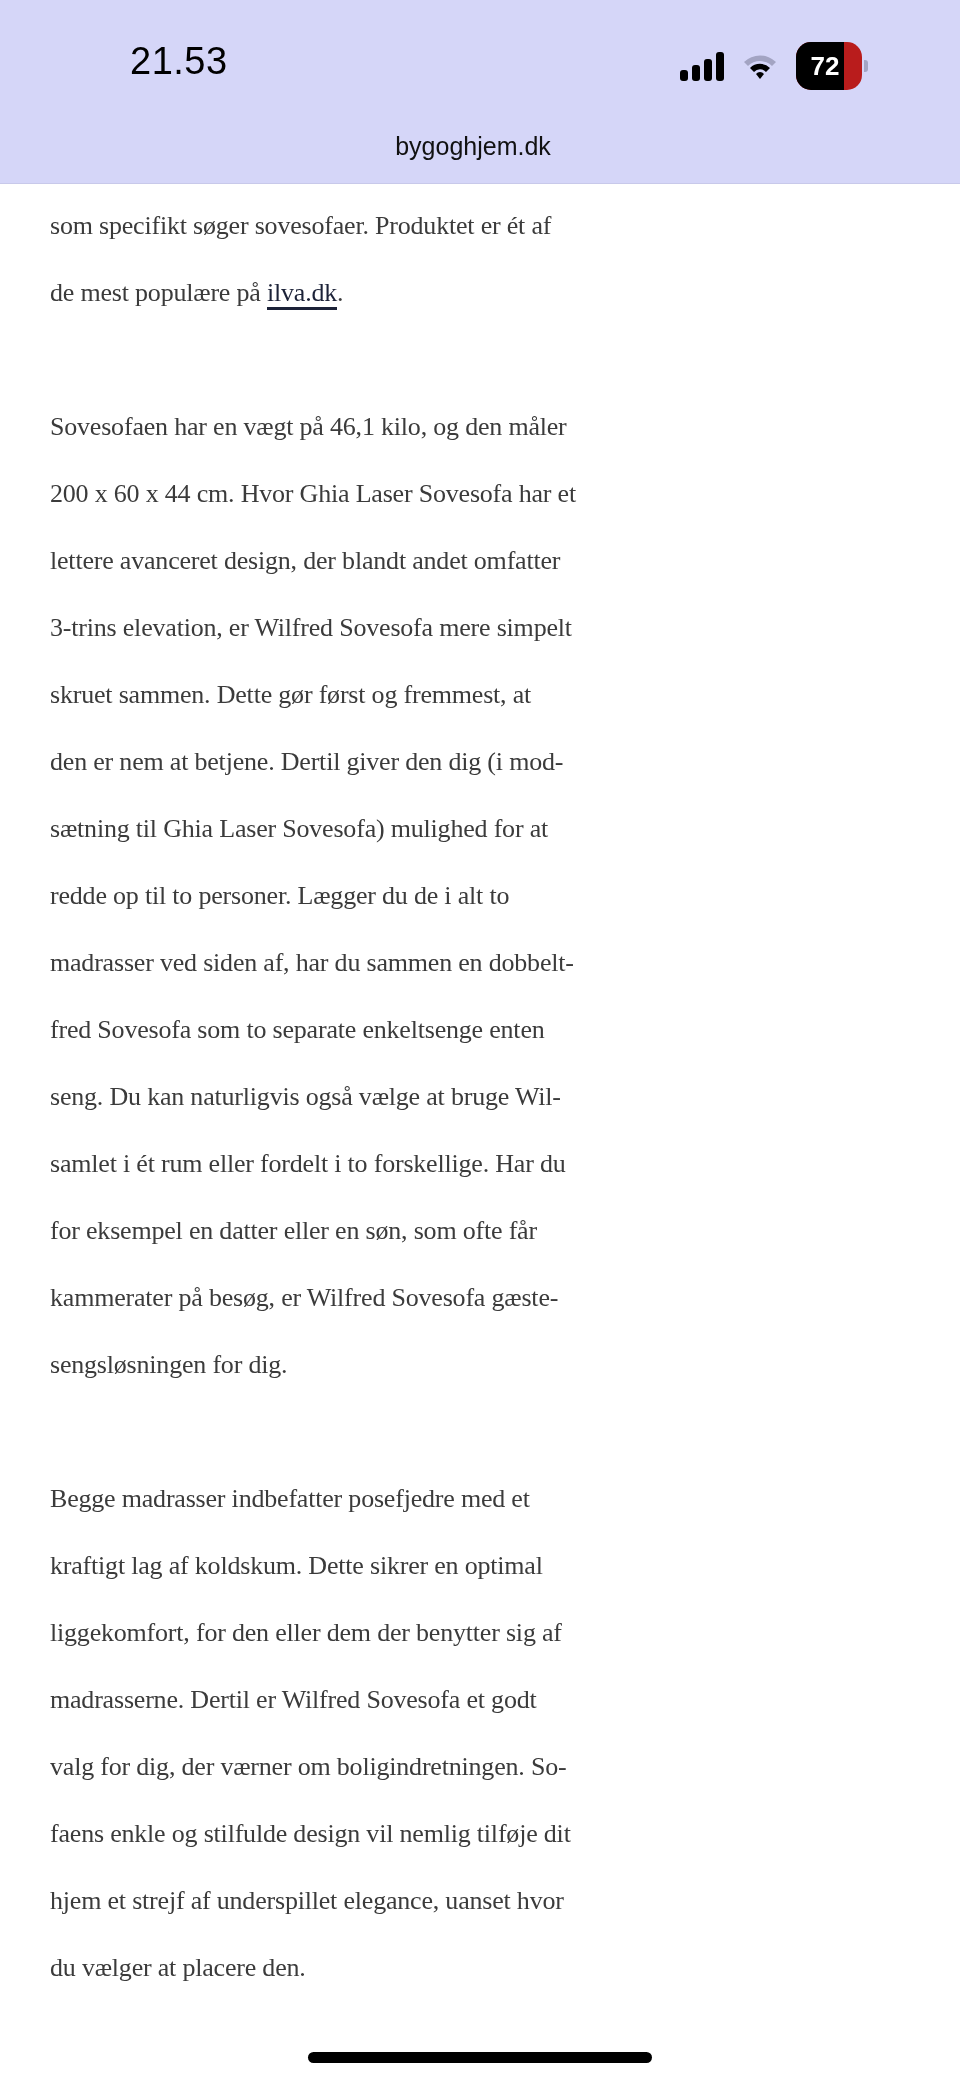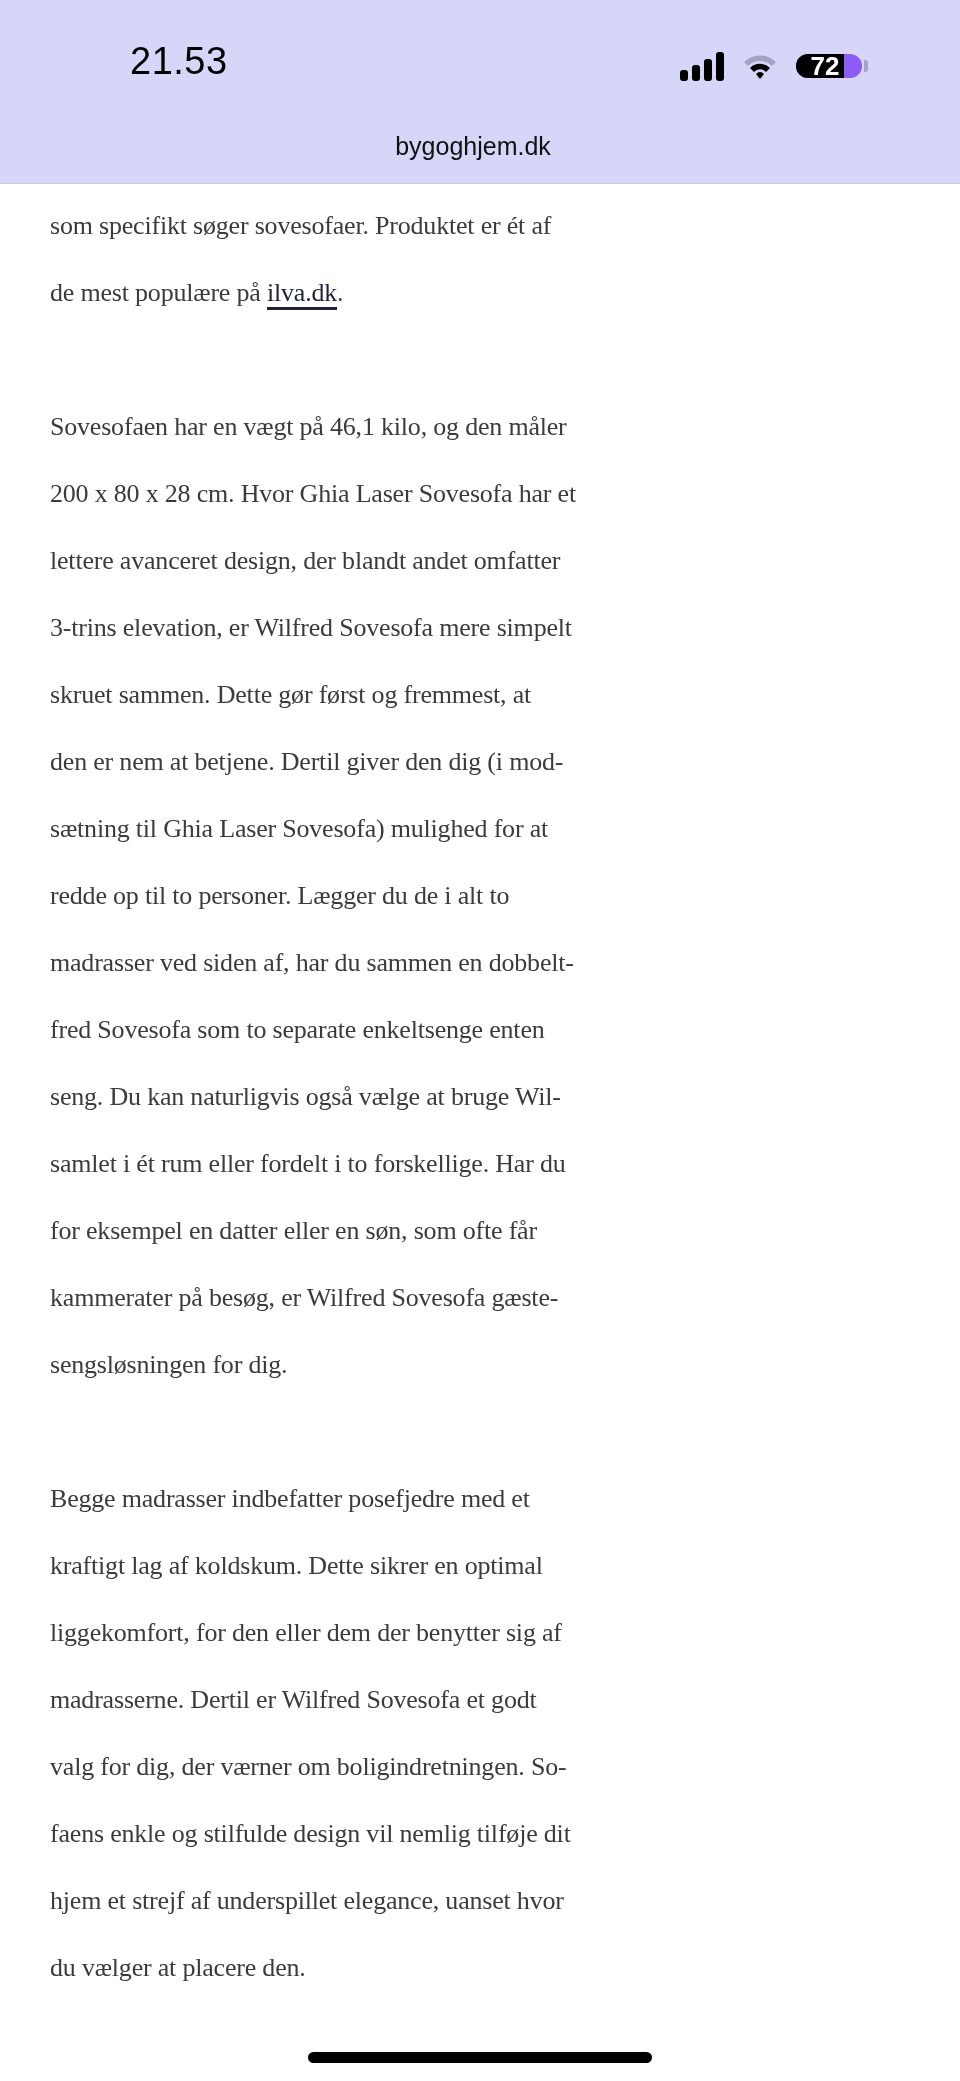--- a/index.html
+++ b/index.html
@@ -13,22 +13,22 @@
     }
     .time {
       position: absolute; left: 130px; top: 40px;
       font-family: "Liberation Sans", "DejaVu Sans", sans-serif;
       font-weight: 400; font-size: 38px; color: #000; letter-spacing: 0.5px;
     }
     .status-icons { position: absolute; left: 680px; top: 46px; height: 40px; display: flex; align-items: center; gap: 18px; }
     .signal { display: flex; align-items: flex-end; gap: 4px; height: 30px; }
     .signal span { display: block; width: 8px; background: #000; border-radius: 3px; }
     .battery {
-      position: relative; width: 66px; height: 24px; border-radius: 15px;
-      background: #8b5cf6; overflow: hidden;
+      position: relative; width: 66px; height: 48px; border-radius: 15px;
+      background: #b91c1c; overflow: hidden;
     }
     .battery-fill { position: absolute; left: 0; top: 0; bottom: 0; width: 72%; background: #000; }
     .battery-text {
       position: absolute; left: 0; right: 8px; top: 0; bottom: 0;
       display: flex; align-items: center; justify-content: center;
       font-family: "Liberation Sans", "DejaVu Sans", sans-serif;
       font-weight: 700; font-size: 26px; color: #fff;
     }
     .battery-cap { width: 4px; height: 12px; background: #a3a4c3; border-radius: 0 3px 3px 0; margin-left: -16px; }
     .url {
@@ -74,21 +74,21 @@
 </div>
 
 <div class="article">
   <p>
     <span class="line">som specifikt søger sovesofaer. Produktet er ét af</span>
     <span class="line"><span>de mest populære på </span><a class="link">ilva.dk</a><span>.</span></span>
   </p>
 
   <p>
     <span class="line">Sovesofaen har en vægt på 46,1 kilo, og den måler</span>
-    <span class="line">200 x 80 x 28 cm. Hvor Ghia Laser Sovesofa har et</span>
+    <span class="line">200 x 60 x 44 cm. Hvor Ghia Laser Sovesofa har et</span>
     <span class="line">lettere avanceret design, der blandt andet omfatter</span>
     <span class="line">3-trins elevation, er Wilfred Sovesofa mere simpelt</span>
     <span class="line">skruet sammen. Dette gør først og fremmest, at</span>
     <span class="line">den er nem at betjene. Dertil giver den dig (i mod-</span>
     <span class="line">sætning til Ghia Laser Sovesofa) mulighed for at</span>
     <span class="line">redde op til to personer. Lægger du de i alt to</span>
     <span class="line">madrasser ved siden af, har du sammen en dobbelt-</span>
     <span class="line">fred Sovesofa som to separate enkeltsenge enten</span>
     <span class="line">seng. Du kan naturligvis også vælge at bruge Wil-</span>
     <span class="line">samlet i ét rum eller fordelt i to forskellige. Har du</span>

